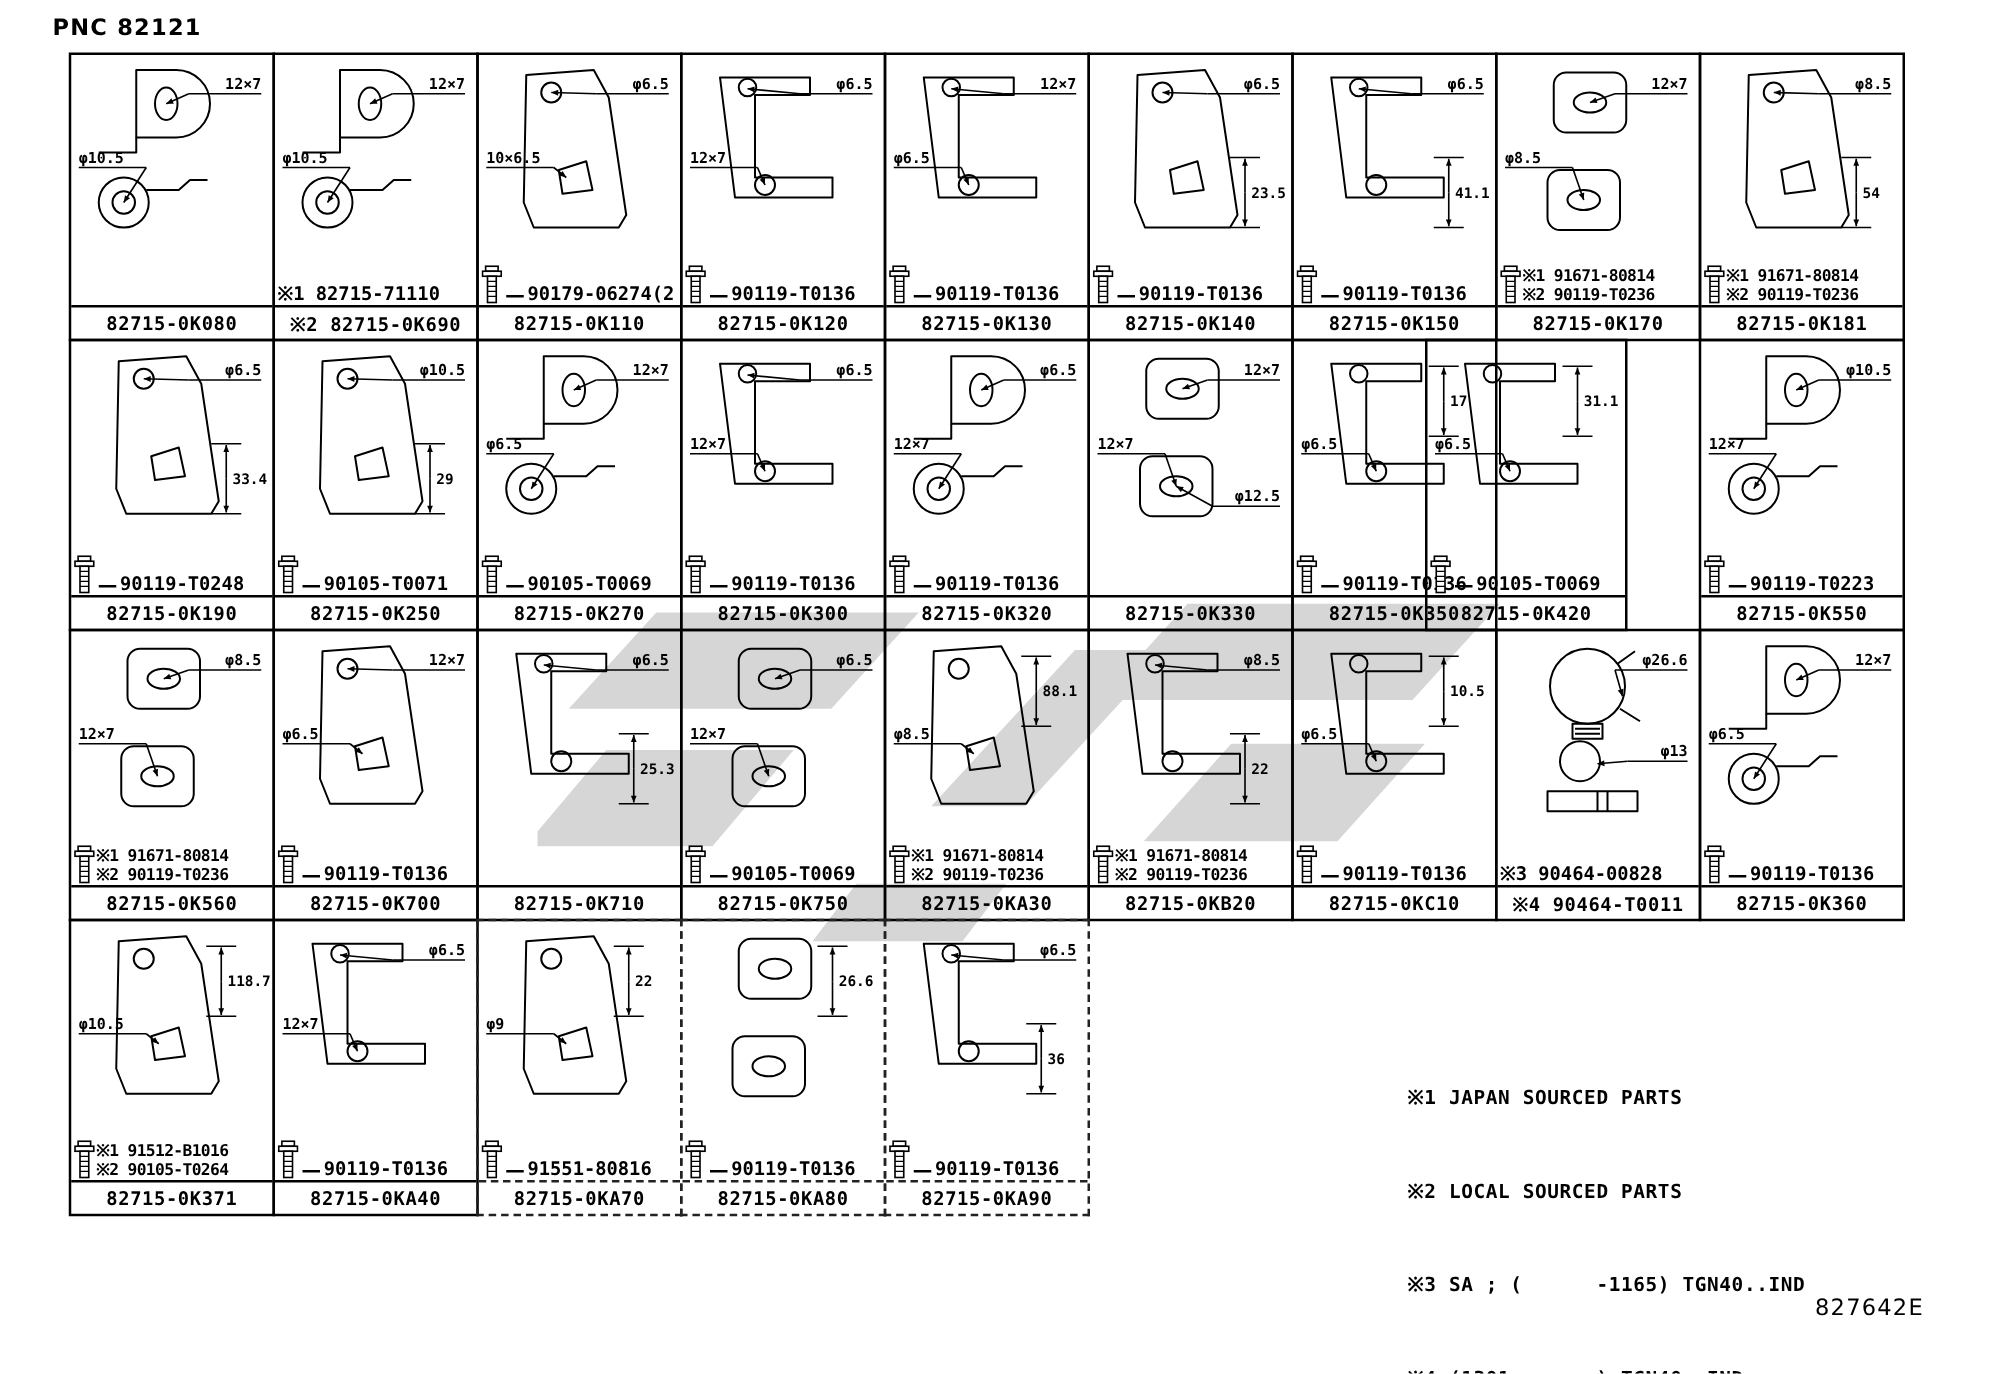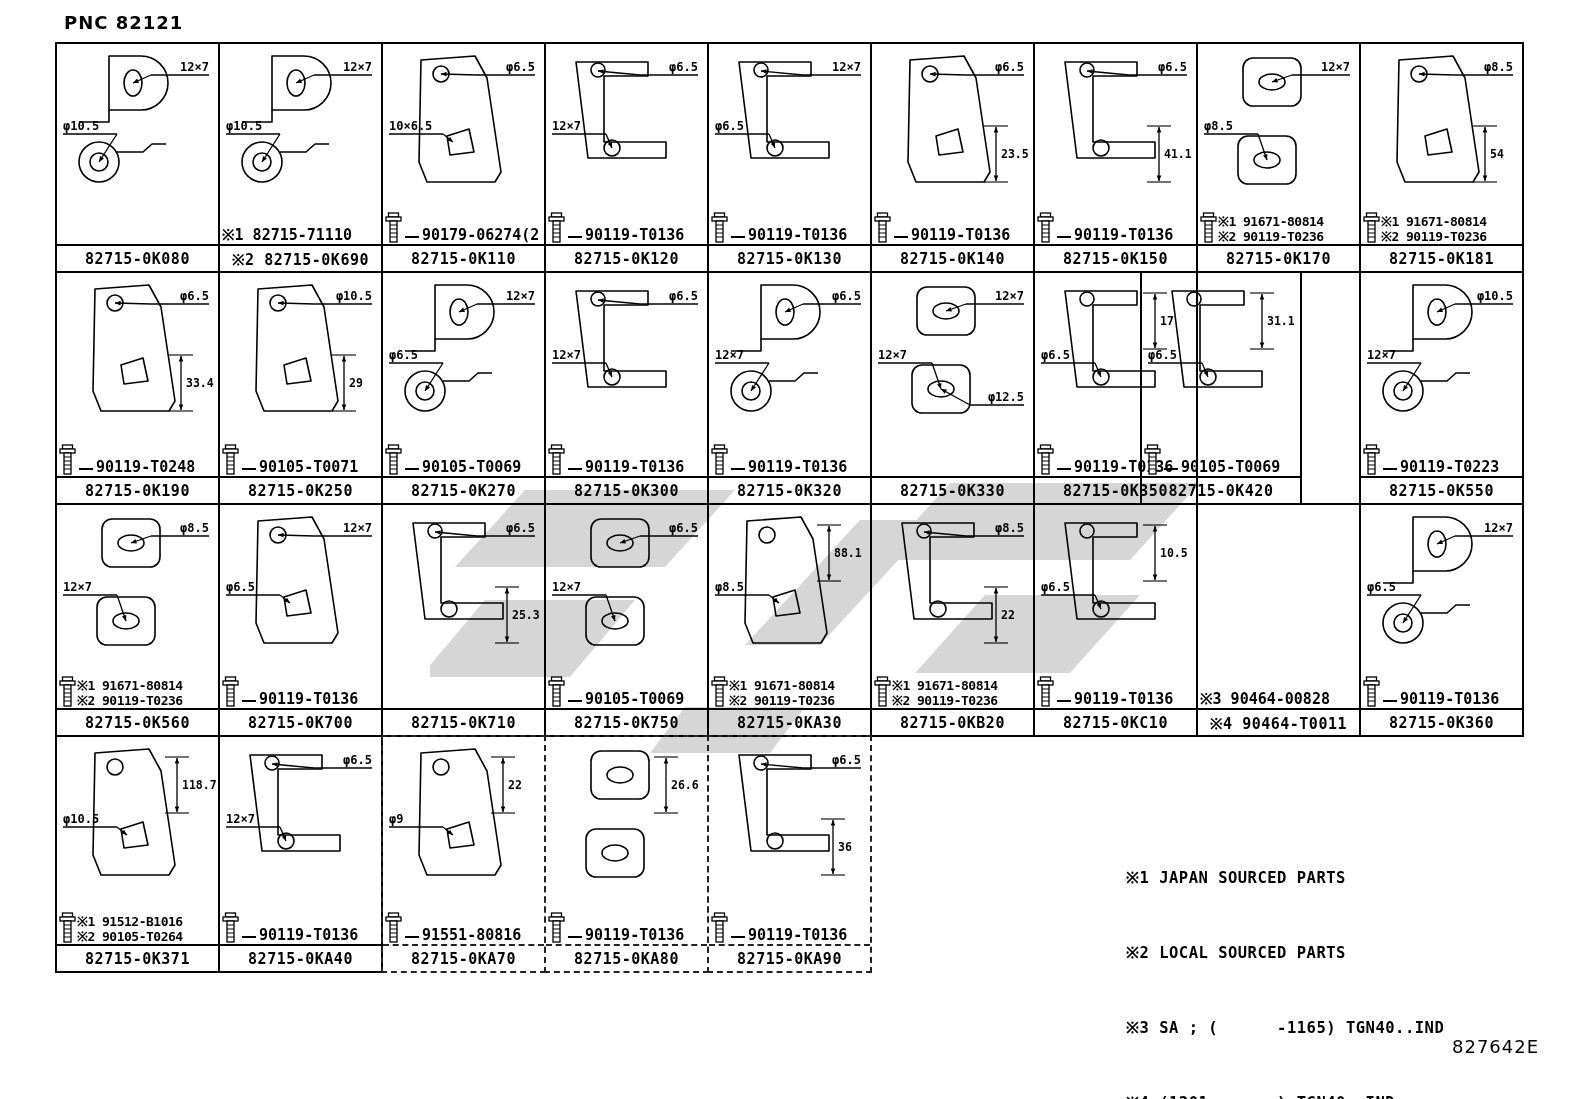--- a/index.html
+++ b/index.html
@@ -1,18 +1,18 @@
 <!DOCTYPE html>
 <html><head>
 <meta charset="utf-8">
 <style>
   html,body{margin:0;padding:0;background:#ffffff;}
   #page{position:relative;width:1592px;height:1099px;background:#fff;overflow:hidden;
         font-family:"DejaVu Sans Mono","Liberation Mono",monospace;color:#000;}
-  #pnc-label{position:absolute;left:64px;top:12px;font-size:18px;font-weight:bold;
+  #pnc-label{position:absolute;left:42px;top:12px;font-size:18px;font-weight:bold;
              font-family:"DejaVu Sans","Liberation Sans",sans-serif;letter-spacing:1px;}
   #doc-code{position:absolute;left:1452px;top:1036px;font-size:18px;
             font-family:"DejaVu Sans","Liberation Sans",sans-serif;letter-spacing:1px;}
   #notes{position:absolute;left:1126px;top:816px;font-size:15.5px;font-weight:bold;
          line-height:25px;white-space:pre;letter-spacing:0.5px;}
   .cell{position:absolute;border:2px solid #000;box-sizing:border-box;background:transparent;}
   .cell.dotted{border:2px dashed #222;}
   .drawing{position:absolute;left:0;top:0;right:0;bottom:25px;overflow:hidden;}
   .fastrow{position:absolute;left:2px;right:0;bottom:27px;display:flex;align-items:flex-end;
            background:transparent;}
@@ -951,20 +951,39 @@
             </g>
           </svg>
           <span class="dashlink"></span>
           <div class="lines">
             <div class="fline single">90119-T0136</div>
           </div>
         </div>
         <div class="partband">82715-0KC10</div>
       </div>
       <div class="cell" style="left: 1196px; top: 503px; width: 165px; height: 234px;">
+        <div class="drawing"><svg width="163" height="100%" viewBox="0 0 163 175" preserveAspectRatio="xMidYMin meet">
+   <g stroke="#000" fill="none" stroke-width="1.6" stroke-linejoin="round">
+    <circle cx="72" cy="44" r="30"></circle>
+    <path d="M96,26 l14,-10 M98,62 l16,10"></path>
+    <path d="M60,74 h24 v12 h-24 Z M62,78 h20 M62,82 h20"></path>
+    <circle cx="66" cy="104" r="16"></circle>
+    <rect x="40" y="128" width="72" height="16"></rect>
+    <line x1="80" y1="128" x2="80" y2="144"></line>
+              <line x1="88" y1="128" x2="88" y2="144"></line>
+   </g>
+            <text x="152" y="27" text-anchor="end" font-size="12" font-weight="bold">φ26.6</text>
+          <line x1="94" y1="31" x2="152" y2="31" stroke="#000" stroke-width="1.3"></line>
+          <line x1="94" y1="31" x2="100" y2="52" stroke="#000" stroke-width="1.3"></line>
+          <path d="M100,52 L96.2,47.3 L100.7,46.0 Z" fill="#000"></path>
+            <text x="152" y="100" text-anchor="end" font-size="12" font-weight="bold">φ13</text>
+          <line x1="104" y1="104" x2="152" y2="104" stroke="#000" stroke-width="1.3"></line>
+          <line x1="104" y1="104" x2="80" y2="106" stroke="#000" stroke-width="1.3"></line>
+          <path d="M80,106 L85.3,103.2 L85.7,107.9 Z" fill="#000"></path>
+          </svg></div>
         <div class="fastrow">
           <div class="lines">
             <div class="fline single">※3 90464-00828</div>
           </div>
         </div>
         <div class="partband">※4 90464-T0011</div>
       </div>
       <div class="cell" style="left: 1359px; top: 503px; width: 165px; height: 234px;">
         <div class="drawing"><svg width="163" height="100%" viewBox="0 0 163 175" preserveAspectRatio="xMidYMin meet">
    <g stroke="#000" fill="none" stroke-width="1.6" stroke-linejoin="round">

